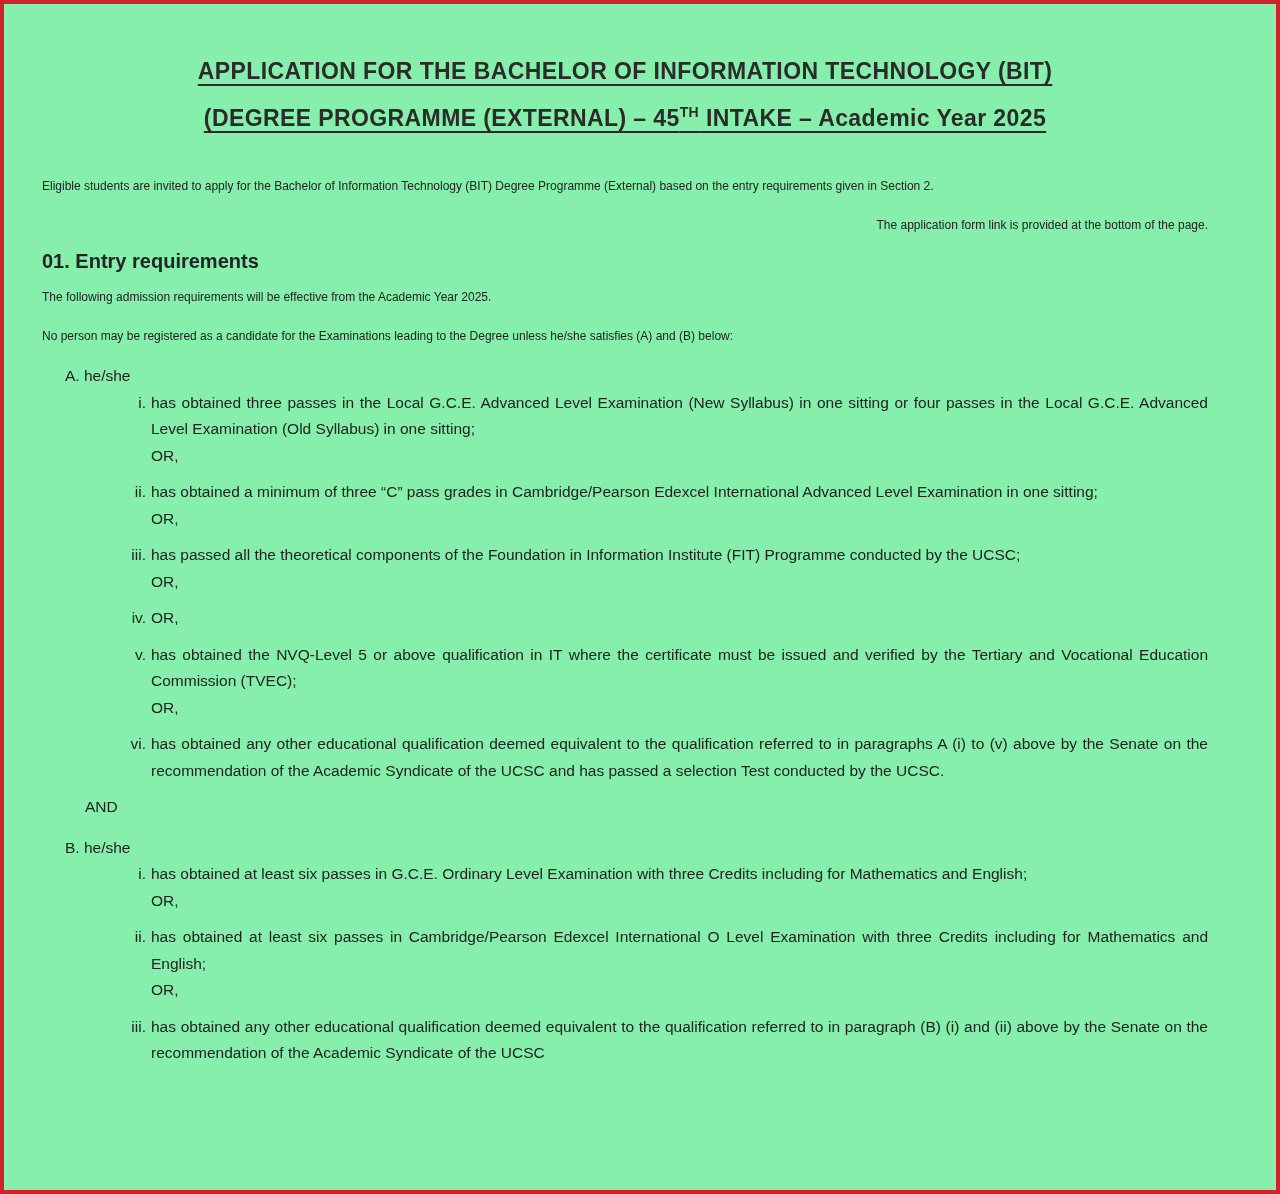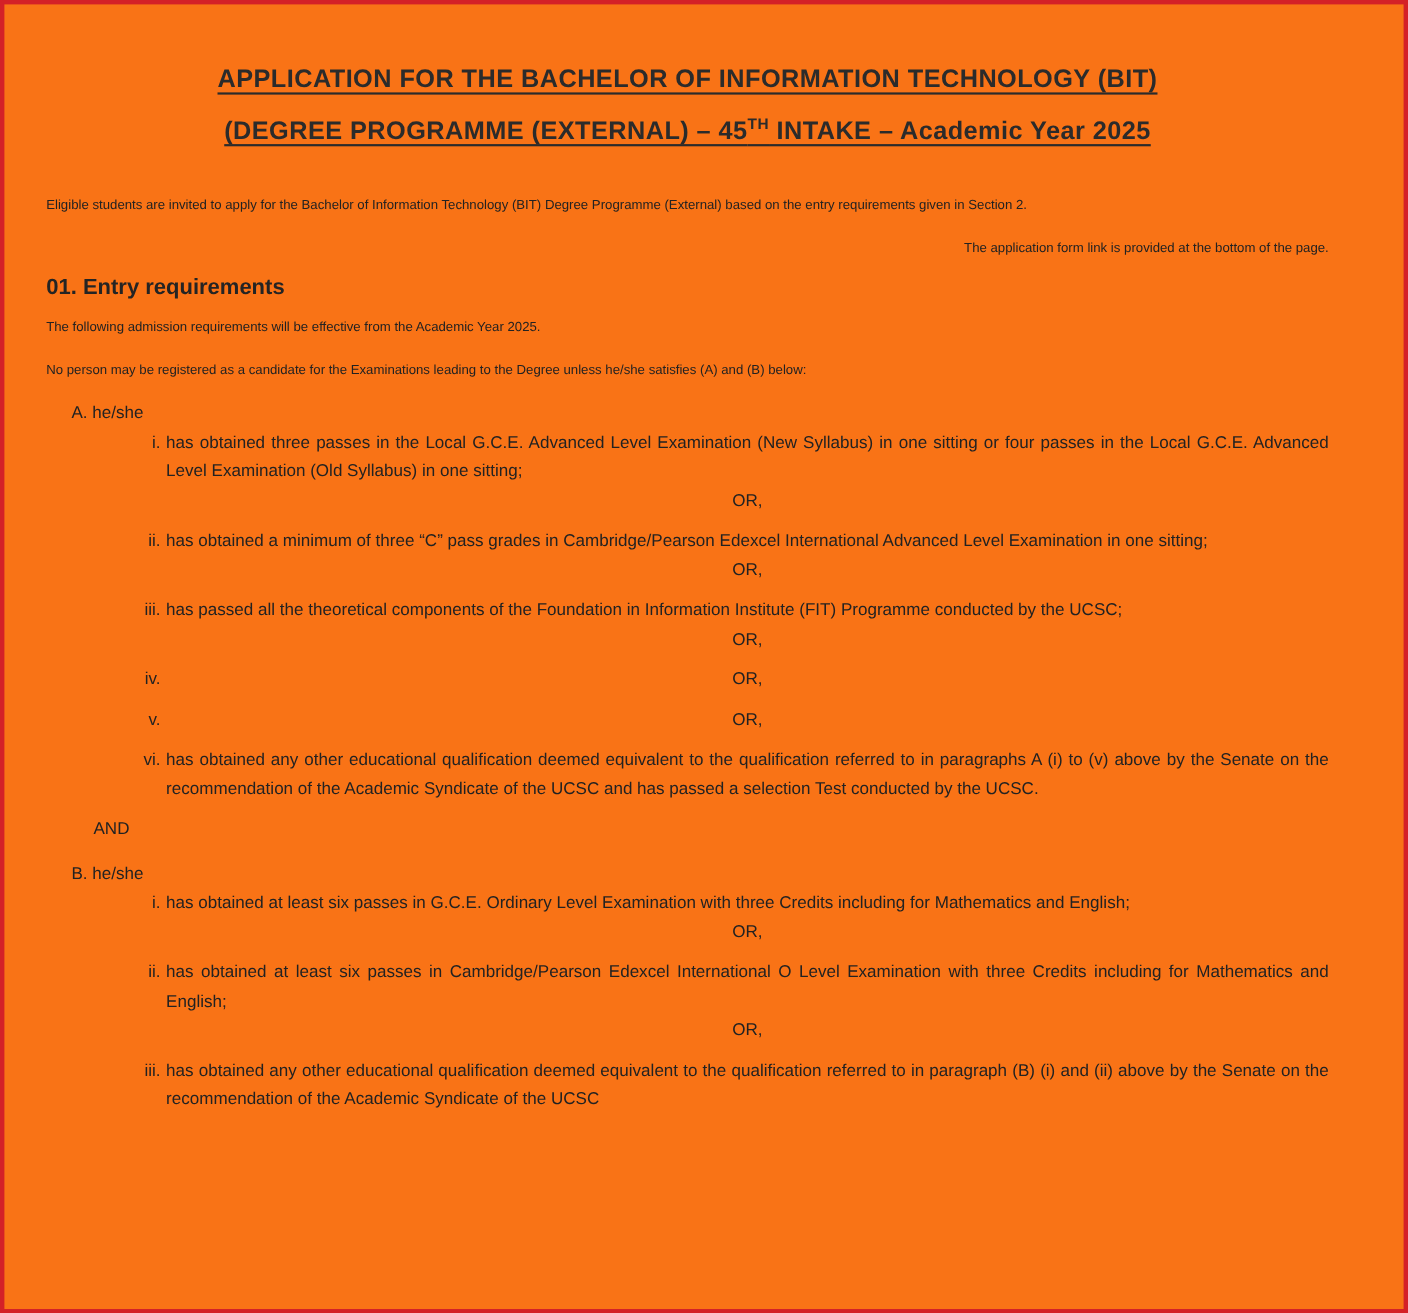--- a/index.html
+++ b/index.html
@@ -3,21 +3,21 @@
 <meta charset="utf-8">
 <style>
   * { margin: 0; padding: 0; box-sizing: border-box; }
 
   html, body { background: #ffffff; }
 
   .page {
     position: relative;
     width: 1280px;
     height: 1194px;
-    background: #f97316;
+    background: #86efac;
     border: 4px solid #d42127;
     overflow: hidden;
     font-family: "Liberation Sans", sans-serif;
     color: #262626;
     padding: 52px 68px 20px 38px;
   }
 
   
   .doc-title {
     text-align: center;
@@ -81,21 +81,21 @@
     color: #222222;
   }
   .req-body {
     flex: 1;
     margin-left: 5px;
     font-size: 15.5px;
     line-height: 26.5px;
     text-align: justify;
     color: #222222;
   }
-  .req-or { text-align: center; }
+  .req-or { text-align: left; }
 
   .connector {
     font-size: 15.5px;
     line-height: 26.5px;
     margin: 0 0 0 43px;
     color: #222222;
   }
 </style>
 </head>
 <body>
@@ -147,20 +147,21 @@
     <div class="req-item">
       <div class="req-num">iv.</div>
       <div class="req-body">
         <div class="req-or">OR,</div>
       </div>
     </div>
 
     <div class="req-item">
       <div class="req-num">v.</div>
       <div class="req-body">
+        <div class="req-text">has obtained the NVQ-Level 5 or above qualification in IT where the certificate must be issued and verified by the Tertiary and Vocational Education Commission (TVEC);</div>
         <div class="req-or">OR,</div>
       </div>
     </div>
 
     <div class="req-item">
       <div class="req-num">vi.</div>
       <div class="req-body">
         <div class="req-text">has obtained any other educational qualification deemed equivalent to the qualification referred to in paragraphs A (i) to (v) above by the Senate on the recommendation of the Academic Syndicate of the UCSC and has passed a selection Test conducted by the UCSC.</div>
       </div>
     </div>

